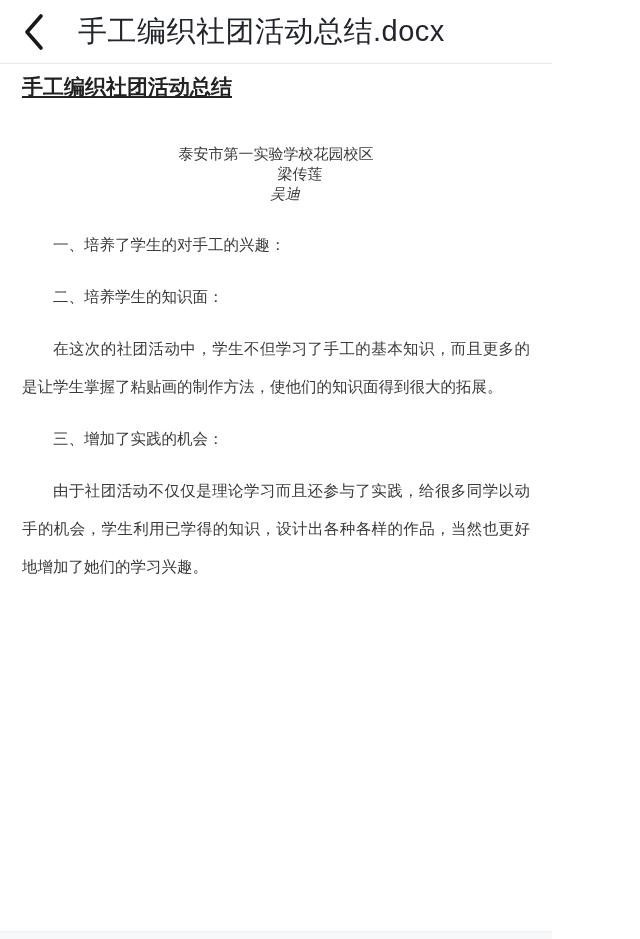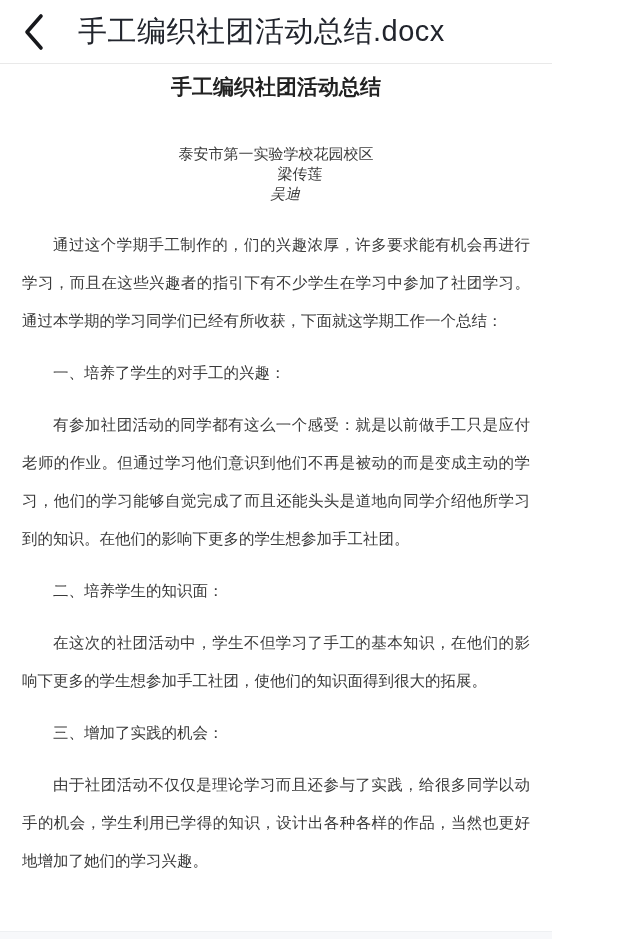--- a/index.html
+++ b/index.html
@@ -47,25 +47,26 @@
   }
   
   .doc {
     flex: 1 1 auto;
     background: #ffffff;
     padding: 0 22px;
     overflow: hidden;
   }
   .doc-title {
     margin-top: 10px;
-    text-align: center;
+    text-align: left;
     font-size: 21px;
     line-height: 26px;
     font-weight: 700;
     color: #222222;
+    text-decoration: underline;
   }
   .doc-byline {
     margin-top: 44px;
     display: flex;
     justify-content: center;
     align-items: center;
     font-size: 15px;
     line-height: 20px;
     color: #3b3b3b;
     flex-direction: column;
@@ -111,25 +112,23 @@
 
     <h1 class="doc-title">手工编织社团活动总结</h1>
 
     <div class="doc-byline">
       <span>泰安市第一实验学校花园校区</span>
       <span class="author-1">梁传莲</span>
       <span class="author-2">吴迪</span>
     </div>
 
     <div class="doc-content">
-      <p>通过这个学期手工制作的，们的兴趣浓厚，许多要求能有机会再进行学习，而且在这些兴趣者的指引下有不少学生在学习中参加了社团学习。通过本学期的学习同学们已经有所收获，下面就这学期工作一个总结：</p>
       <p>一、培养了学生的对手工的兴趣：</p>
-      <p>有参加社团活动的同学都有这么一个感受：就是以前做手工只是应付老师的作业。但通过学习他们意识到他们不再是被动的而是变成主动的学习，他们的学习能够自觉完成了而且还能头头是道地向同学介绍他所学习到的知识。在他们的影响下更多的学生想参加手工社团。</p>
       <p>二、培养学生的知识面：</p>
-      <p>在这次的社团活动中，学生不但学习了手工的基本知识，在他们的影响下更多的学生想参加手工社团，使他们的知识面得到很大的拓展。</p>
+      <p>在这次的社团活动中，学生不但学习了手工的基本知识，而且更多的是让学生掌握了粘贴画的制作方法，使他们的知识面得到很大的拓展。</p>
       <p>三、增加了实践的机会：</p>
       <p>由于社团活动不仅仅是理论学习而且还参与了实践，给很多同学以动手的机会，学生利用已学得的知识，设计出各种各样的作品，当然也更好地增加了她们的学习兴趣。</p>
     </div>
 
   </main>
 
   <div class="bottom-bar"></div>
 
 </div>
 

